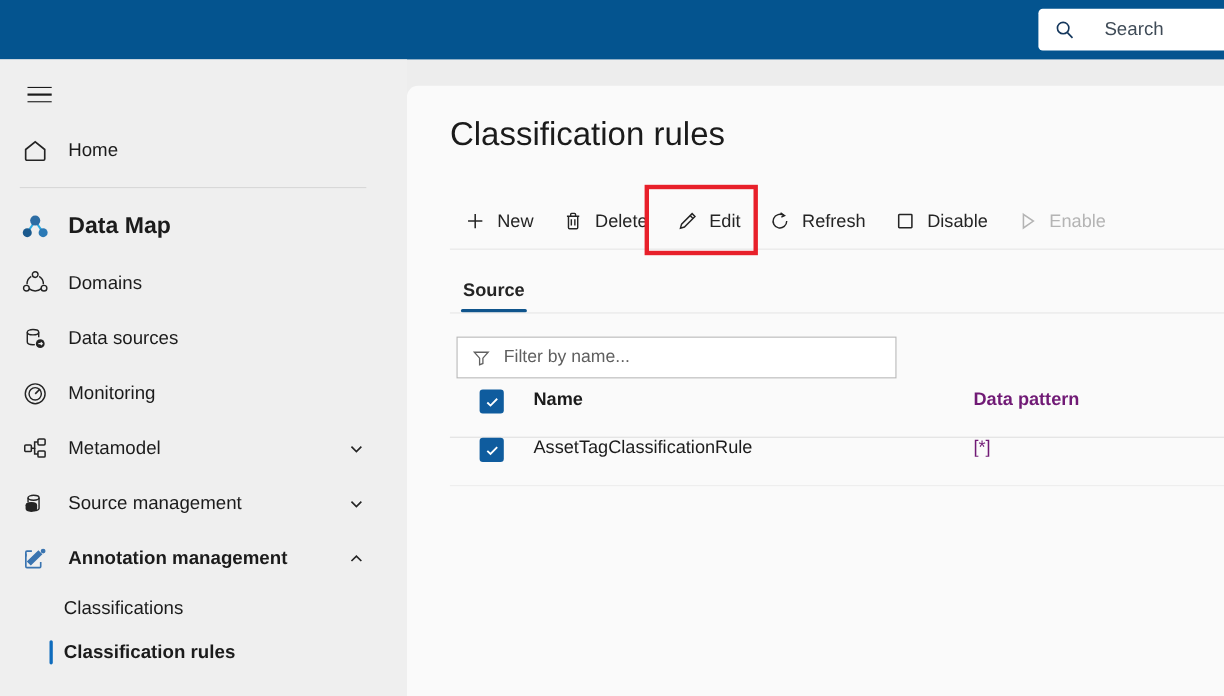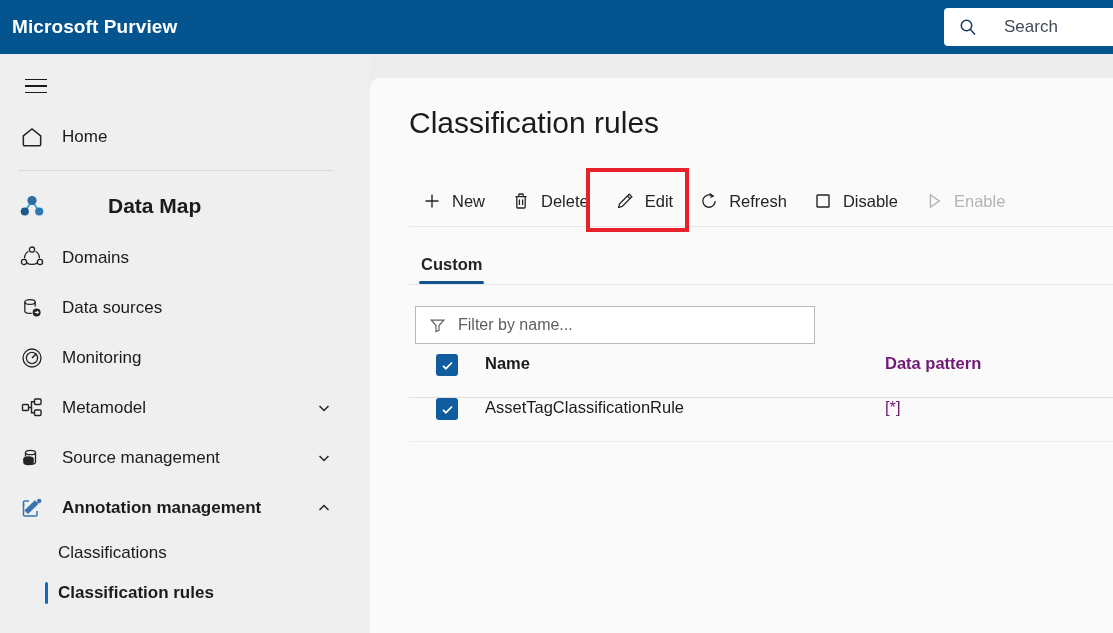--- a/index.html
+++ b/index.html
@@ -56,21 +56,21 @@
     color: #242424;
   }
   .navitem .lbl {
     margin-left: 17px; font-size: 17px; color: #1b1b1b; white-space: nowrap;
   }
   .navitem .chev {
     position: absolute; right: 38px; width: 16px; height: 16px; color: #242424;
   }
 
   .navitem.section .lbl { font-size: 21px; font-weight: bold; }
-  .navitem.section { height: 54px; gap: 46px; }
+  .navitem.section { height: 54px; }
   .navitem.bold .lbl { font-weight: bold; }
 
   .divider {
     height: 1px; background: #d8d8d8; margin: 8px 37px 8px 18px;
   }
 
   .subitem {
     position: relative; display: flex; align-items: center;
     height: 40px; padding-left: 58px; cursor: pointer;
   }
@@ -167,21 +167,20 @@
   .c-pattern { flex: 1; font-size: 16.5px; color: #701a75; }
   .trow.header .c-name,
   .trow.header .c-pattern { font-weight: bold; }
 </style>
 </head>
 <body>
 
 <div id="app">
 
   <div class="topbar">
-    <div class="brand">Microsoft Purview</div>
 
     <div class="search-wrap">
       <span class="search-icon">
         <svg viewBox="0 0 20 20" fill="none" stroke="currentColor" stroke-width="1.5">
           <circle cx="8.5" cy="8.5" r="5.2"></circle>
             <line x1="12.4" y1="12.6" x2="17" y2="17.4"></line>
         </svg>
       </span>
       <span class="search-text">Search</span>
     </div>
@@ -388,21 +387,21 @@
         </span>
         <span class="lbl">Enable</span>
       </div>
 
     </div>
 
     <div class="cmdbar-line"></div>
 
     <div class="tabs">
       <div class="tab active">
-        <span>Custom</span>
+        <span>Source</span>
       </div>
     </div>
     <div class="tabs-line"></div>
 
     <div class="filter-box">
       <span class="ico">
         <svg viewBox="0 0 17 17" fill="none" stroke="currentColor" stroke-width="1.2">
           <path d="M2.2 3.2 h12.6 L10 8.6 V13.4 L7 14.6 V8.6 Z"></path>
         </svg>
       </span>

